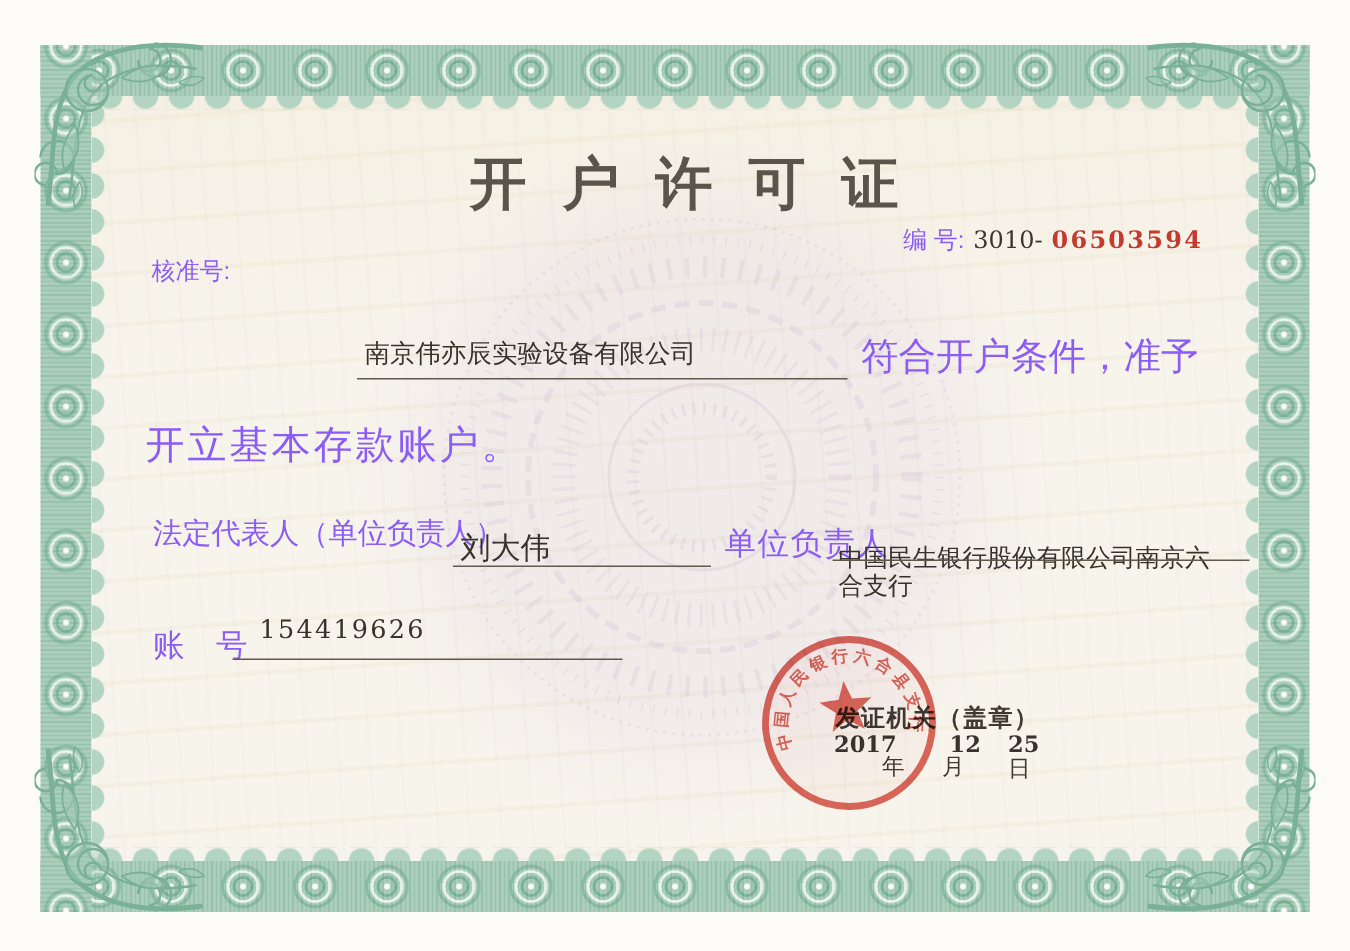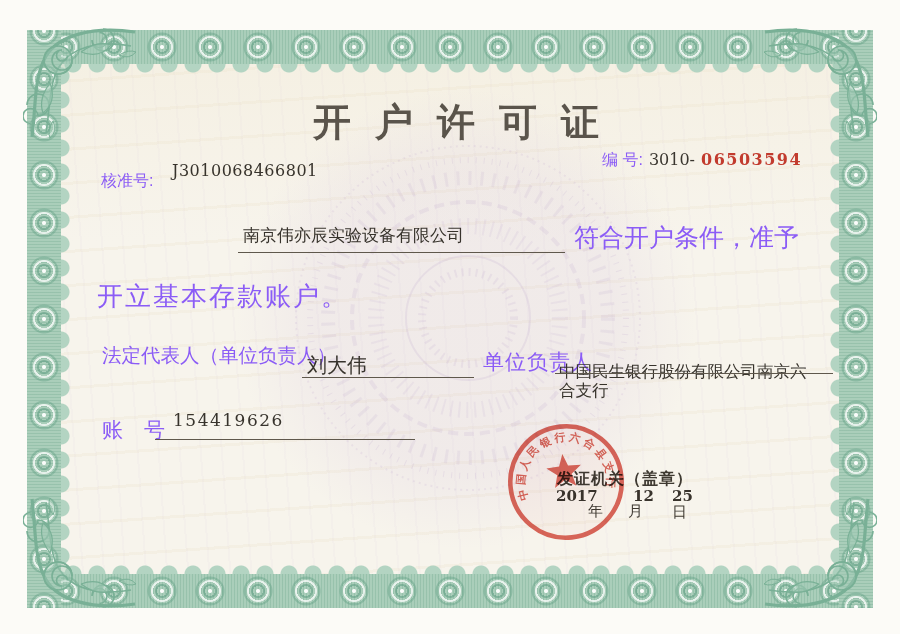--- a/index.html
+++ b/index.html
@@ -139,21 +139,20 @@
       <circle cx="175" cy="175" r="116" stroke-opacity=".18" stroke-width="4" stroke-dasharray="10 6"></circle>
       <circle cx="175" cy="175" r="92" stroke-opacity=".15" stroke-width="16" stroke-dasharray="2 6"></circle>
       <circle cx="175" cy="175" r="62" stroke-opacity=".2" stroke-width="2"></circle>
       <circle cx="175" cy="175" r="46" stroke-opacity=".18" stroke-width="8" stroke-dasharray="2 5"></circle>
     </g>
   </svg>
 
   <div class="abs title">开户许可证</div>
 
   <div class="abs lbl approval-label">核准号:</div>
-  <div class="abs val approval-value">J3010068466801</div>
 
   <div class="abs serial">
     <span class="lbl">编 号:</span><span class="prefix">3010-</span><span class="num">06503594</span>
   </div>
 
   <div class="abs val company">南京伟亦辰实验设备有限公司</div>
   <div class="underline" style="left:238px;top:252px;width:327px;"></div>
   <div class="abs lbl open-line">开立基本存款账户。</div>
   <div class="abs lbl qualify">符合开户条件，准予</div>
 

